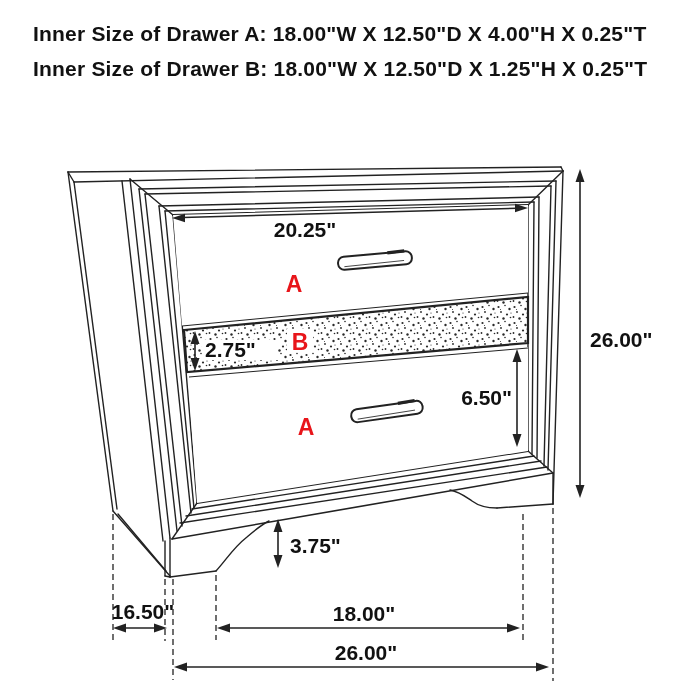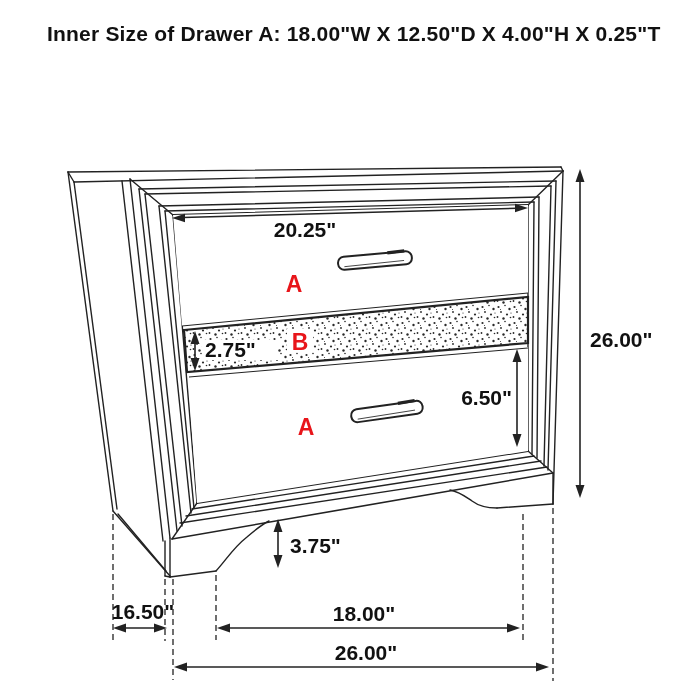--- a/index.html
+++ b/index.html
@@ -1,31 +1,32 @@
 <!DOCTYPE html>
 <html><head>
 <meta charset="utf-8">
 <style>
   html,body{margin:0;padding:0;background:#ffffff;}
   .page{position:relative;width:700px;height:700px;background:#ffffff;overflow:hidden;
         font-family:"Liberation Sans", sans-serif;}
-  .header{position:absolute;left:47px;top:16px;font-size:21px;font-weight:bold;
+  .header{position:absolute;left:33px;top:16px;font-size:21px;font-weight:bold;
           color:#111;line-height:35px;white-space:nowrap;letter-spacing:0.2px;}
   svg{position:absolute;left:0;top:0;}
   svg text{font-family:"Liberation Sans", sans-serif;font-weight:bold;fill:#111;}
   .dim{font-size:21px;}
   .redlbl{font-size:23px;fill:#e8151a;}
 </style>
 </head>
 <body>
 
 <div class="page">
 
   <div class="header">
     <div>Inner Size of Drawer A: 18.00"W X 12.50"D X 4.00"H X 0.25"T</div>
+    <div>Inner Size of Drawer B: 18.00"W X 12.50"D X 1.25"H X 0.25"T</div>
   </div>
 
   <svg width="700" height="700" viewBox="0 0 700 700">
     <defs>
       <pattern id="speckle" width="16" height="16" patternUnits="userSpaceOnUse">
         <rect width="16" height="16" fill="#ffffff"></rect>
         <circle cx="2.5" cy="3" r="1.1" fill="#2a2a2a"></circle>
         <circle cx="9" cy="1.5" r="0.8" fill="#2a2a2a"></circle>
         <circle cx="13.5" cy="5" r="1.2" fill="#2a2a2a"></circle>
         <circle cx="5" cy="8" r="0.9" fill="#2a2a2a"></circle>

